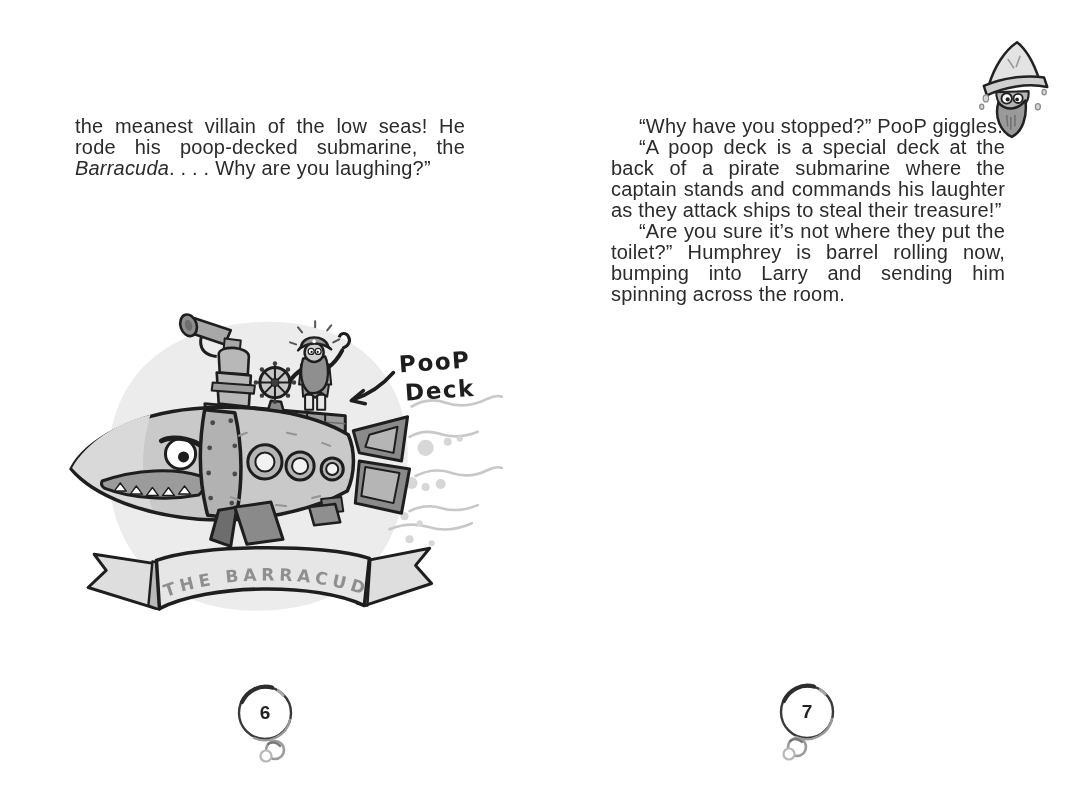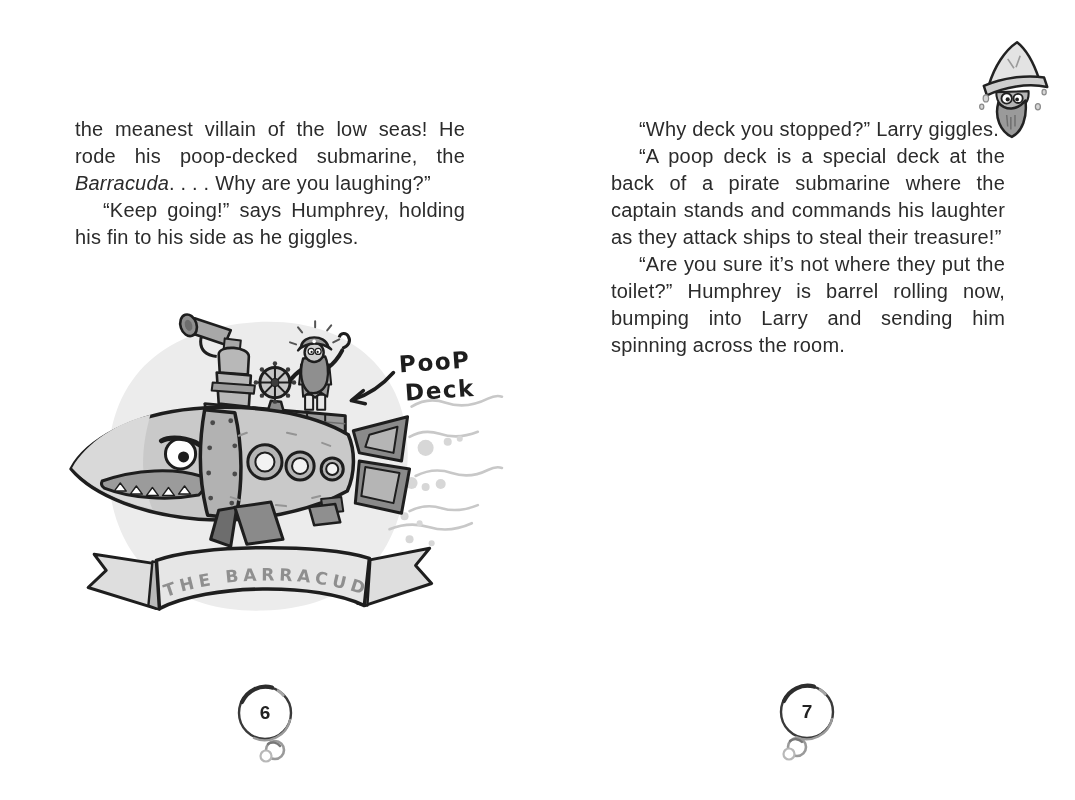--- a/index.html
+++ b/index.html
@@ -4,21 +4,21 @@
 <style>
   html,body{margin:0;padding:0;background:#fff;}
   .spread{
     position:relative;width:1075px;height:800px;
     background:var(--paper,#fff);overflow:hidden;
     font-family:"Liberation Sans",sans-serif;
     color:var(--ink,#2b2b2b);
   }
   .text-col{
     position:absolute;top:116px;
-    font-size:20px;line-height:27px;letter-spacing:.2px;
+    font-size:20px;line-height:21px;letter-spacing:.2px;
     text-align:justify;
   }
   .text-col.left{left:75px;width:390px;}
   .text-col.right{left:611px;width:394px;}
   .text-col p{margin:0;}
   .text-col p.indent{text-indent:28px;}
   .italic{font-style:italic;}
   .illo-wrap{position:absolute;left:58px;top:310px;width:452px;height:337px;}
   .illo-wrap svg{display:block;width:100%;height:100%;}
   .hand-label{
@@ -64,25 +64,24 @@
         <ellipse cx="12" cy="60" rx="2.6" ry="3.4"></ellipse>
         <ellipse cx="8" cy="68" rx="2" ry="2.6"></ellipse>
         <ellipse cx="62" cy="68" rx="2.4" ry="3"></ellipse>
         <ellipse cx="68" cy="54" rx="2" ry="2.6"></ellipse>
       </g>
     </svg>
   </div>
 
   <div class="text-col left">
       <p class=""><span>the meanest villain of the low seas! He rode his poop-decked submarine, the </span><span class="italic">Barracuda</span><span>. . . . Why are you laughing?”</span></p>
-      <p class="indent"><span>“Keep going!” says Humphrey, holding his fin to his side as he giggles.</span></p>
     </div>
 
   <div class="text-col right">
-      <p class="indent"><span>“Why deck you stopped?” Larry giggles.</span></p>
+      <p class="indent"><span>“Why have you stopped?” PooP giggles.</span></p>
       <p class="indent"><span>“A poop deck is a special deck at the back of a pirate submarine where the captain stands and commands his laughter as they attack ships to steal their treasure!”</span></p>
       <p class="indent"><span>“Are you sure it’s not where they put the toilet?” Humphrey is barrel rolling now, bumping into Larry and sending him spinning across the room.</span></p>
     </div>
 
   <div class="illo-wrap">
     <svg viewBox="0 0 450 335">
 
       <path d="M196,12 C290,6 352,62 348,150 C345,238 300,296 205,299 C105,302 48,240 50,150 C52,64 108,18 196,12 Z" fill="#ececec"></path>
 
       <g fill="none" stroke="#c8c8c8" stroke-width="2.6" stroke-linecap="round">

